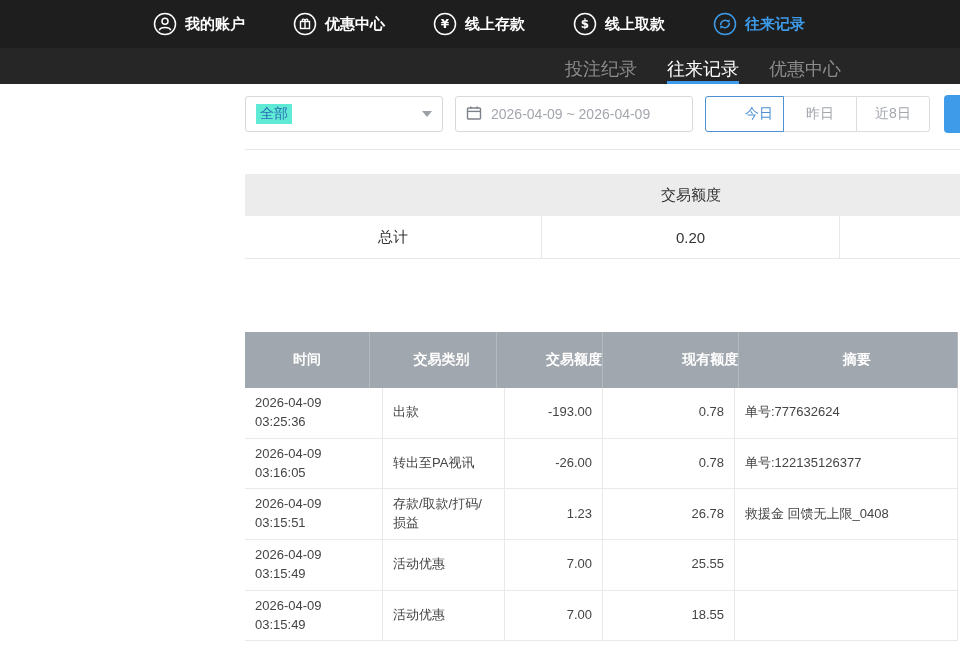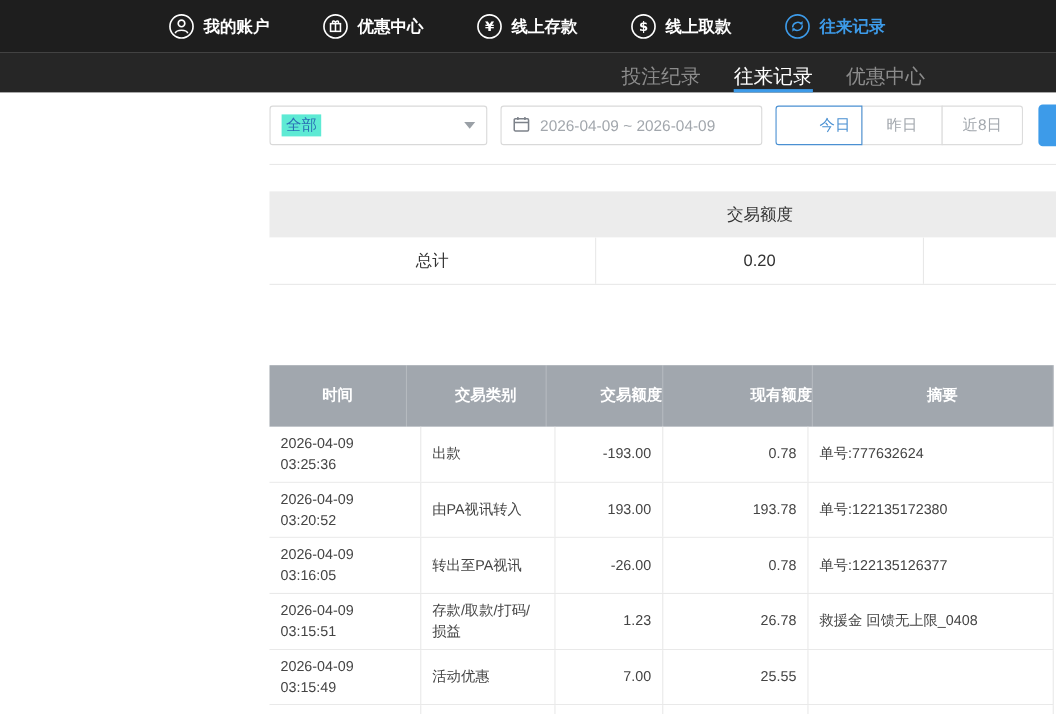--- a/index.html
+++ b/index.html
@@ -265,27 +265,20 @@
     </div>
 
     <div class="t-row">
       <div class="td-cell c-time">2026-04-09 03:25:36</div>
       <div class="td-cell c-type">出款</div>
       <div class="td-cell c-amt">-193.00</div>
       <div class="td-cell c-bal">0.78</div>
       <div class="td-cell c-memo">单号:777632624</div>
     </div>
 
-    <div class="t-row">
-      <div class="td-cell c-time">2026-04-09 03:20:52</div>
-      <div class="td-cell c-type">由PA视讯转入</div>
-      <div class="td-cell c-amt">193.00</div>
-      <div class="td-cell c-bal">193.78</div>
-      <div class="td-cell c-memo">单号:122135172380</div>
-    </div>
 
     <div class="t-row">
       <div class="td-cell c-time">2026-04-09 03:16:05</div>
       <div class="td-cell c-type">转出至PA视讯</div>
       <div class="td-cell c-amt">-26.00</div>
       <div class="td-cell c-bal">0.78</div>
       <div class="td-cell c-memo">单号:122135126377</div>
     </div>
 
     <div class="t-row">

